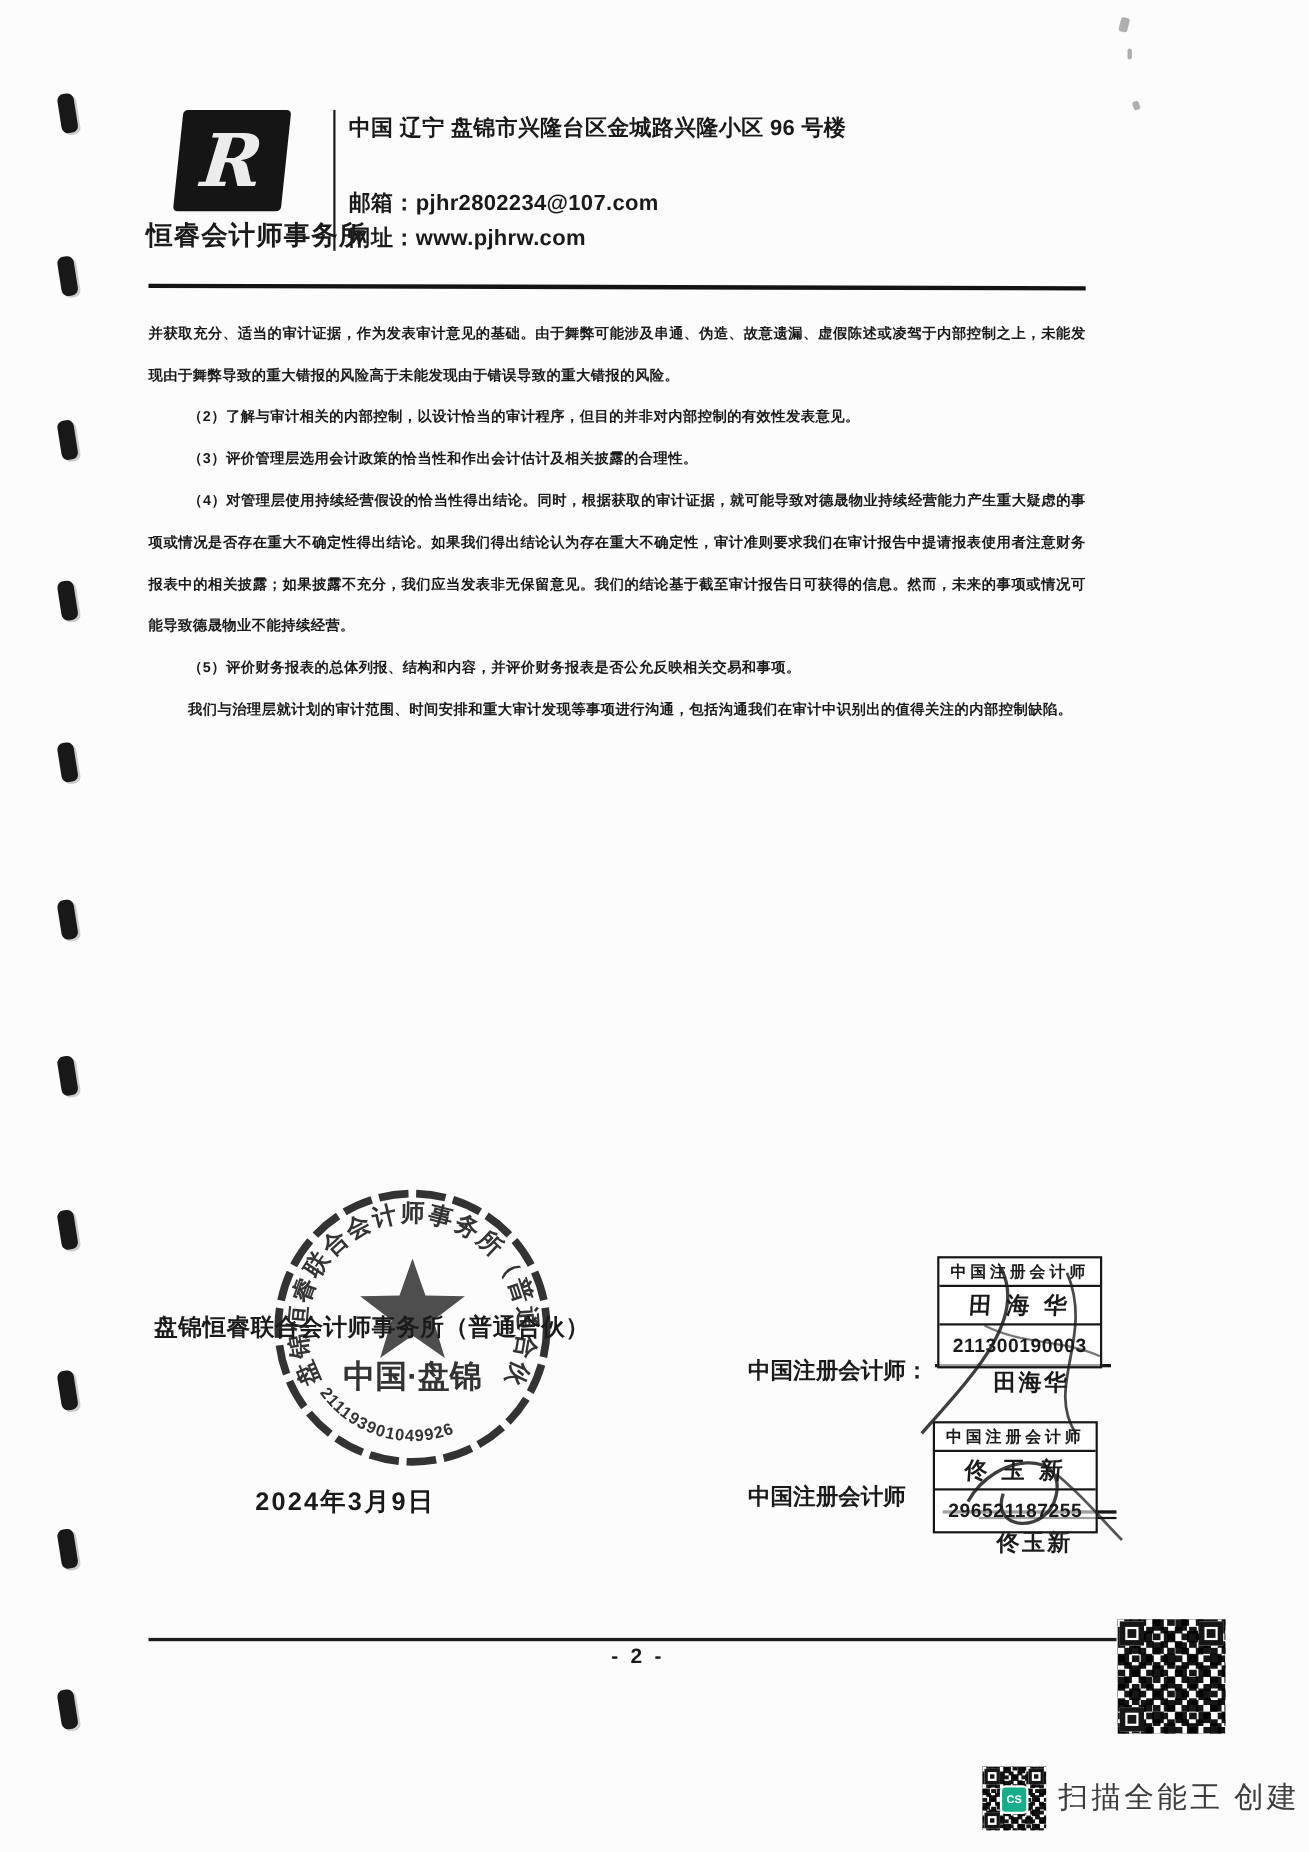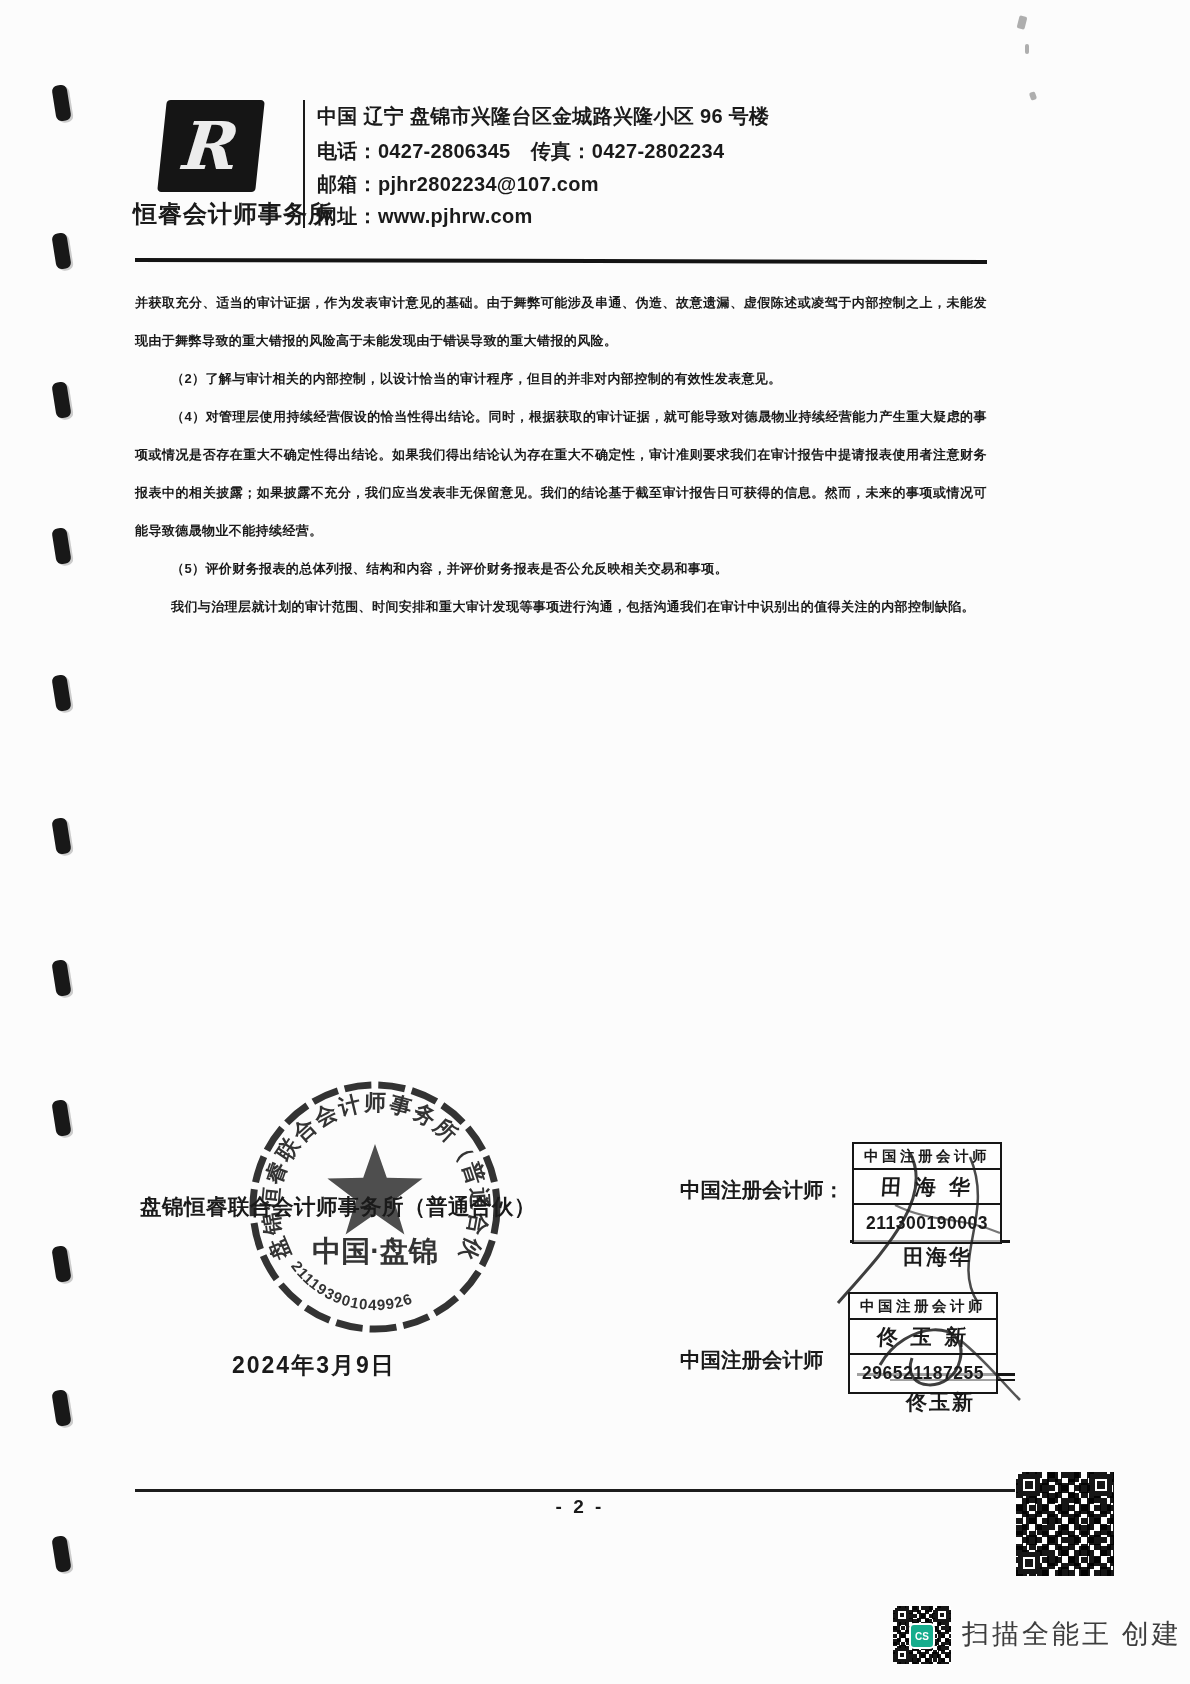--- a/index.html
+++ b/index.html
@@ -30,21 +30,21 @@
         font-weight:600;text-align:justify;letter-spacing:.4px;}
   .doc-body p{margin:0;}
   .doc-body p.ind{text-indent:36px;}
   
   .seal{position:absolute;left:243px;top:1072px;width:266px;height:282px;opacity:.92;}
   .firm-line{position:absolute;left:140px;top:1192px;font-size:21.5px;font-weight:700;
         letter-spacing:.5px;white-space:nowrap;z-index:5;}
   .audit-date{position:absolute;left:232px;top:1350px;font-size:23px;font-weight:700;
         letter-spacing:2px;z-index:5;white-space:nowrap;}
   .cpa-label{position:absolute;left:680px;font-size:20.5px;font-weight:700;white-space:nowrap;}
-  .lb1{top:1176px;} .lb2{top:1346px;}
+  .lb1{top:1232px;} .lb2{top:1346px;}
   .stamp{position:absolute;width:146px;border:2.5px solid #161616;background:rgba(255,255,255,.6);
         text-align:center;z-index:4;}
   .st1{left:852px;top:1142px;} .st2{left:848px;top:1292px;}
   .stamp .t{font-size:14.5px;font-weight:700;letter-spacing:3.5px;padding:3px 0 2px;
         border-bottom:2px solid #161616;white-space:nowrap;}
   .stamp .n{font-family:"DejaVu Serif","Liberation Serif",serif;font-size:21px;font-weight:700;
         letter-spacing:13px;padding:3px 0 2px;transform:skewX(-4deg);white-space:nowrap;text-indent:10px;}
   .stamp .num{font-size:17.5px;font-weight:700;border-top:2px solid #161616;padding:8px 0;
         letter-spacing:.5px;white-space:nowrap;}
   .scribble{position:absolute;z-index:6;pointer-events:none;}
@@ -93,28 +93,28 @@
   <div class="speck" style="left:1018px;top:16px;width:8px;height:13px;transform:rotate(14deg)"></div>
   <div class="speck" style="left:1025px;top:44px;width:4px;height:10px"></div>
   <div class="speck" style="left:1030px;top:92px;width:6px;height:8px;transform:rotate(-20deg)"></div>
 
   <div class="logo">
     <span>R</span>
   </div>
   <div class="firm-name">恒睿会计师事务所</div>
   <div class="hdr-divider"></div>
   <div class="contact c1">中国 辽宁 盘锦市兴隆台区金城路兴隆小区 96 号楼</div>
-  <div class="contact c2">电话：0427-2806345　传真：0427-2802234</div>
   <div class="contact c3">邮箱：pjhr2802234@107.com</div>
   <div class="contact c4">网址：www.pjhrw.com</div>
   <div class="hdr-rule"></div>
 
   <div class="doc-body">
     <p>并获取充分、适当的审计证据，作为发表审计意见的基础。由于舞弊可能涉及串通、伪造、故意遗漏、虚假陈述或凌驾于内部控制之上，未能发现由于舞弊导致的重大错报的风险高于未能发现由于错误导致的重大错报的风险。</p>
     <p class="ind">（2）了解与审计相关的内部控制，以设计恰当的审计程序，但目的并非对内部控制的有效性发表意见。</p>
+    <p class="ind">（3）评价管理层选用会计政策的恰当性和作出会计估计及相关披露的合理性。</p>
     <p class="ind">（4）对管理层使用持续经营假设的恰当性得出结论。同时，根据获取的审计证据，就可能导致对德晟物业持续经营能力产生重大疑虑的事项或情况是否存在重大不确定性得出结论。如果我们得出结论认为存在重大不确定性，审计准则要求我们在审计报告中提请报表使用者注意财务报表中的相关披露；如果披露不充分，我们应当发表非无保留意见。我们的结论基于截至审计报告日可获得的信息。然而，未来的事项或情况可能导致德晟物业不能持续经营。</p>
     <p class="ind">（5）评价财务报表的总体列报、结构和内容，并评价财务报表是否公允反映相关交易和事项。</p>
     <p class="ind">我们与治理层就计划的审计范围、时间安排和重大审计发现等事项进行沟通，包括沟通我们在审计中识别出的值得关注的内部控制缺陷。</p>
   </div>
 
   <svg class="seal" viewBox="0 0 266 282">
     <circle cx="132" cy="135" r="122" fill="none" stroke="#232323" stroke-width="7" stroke-dasharray="27 7"></circle>
     <polygon points="132,72 143.8,105.8 179.6,106.5 151,128.2 161.4,162.5 132,142 102.6,162.5 113,128.2 84.4,106.5 120.2,105.8" fill="#262626" opacity=".88"></polygon>
     <path id="sealArcTop" d="M 48 183.5 A 97 97 0 1 1 216 183.5" fill="none"></path>
     <path id="sealArcBot" d="M 47.6 194.1 A 103 103 0 0 0 216.4 194.1" fill="none"></path>

